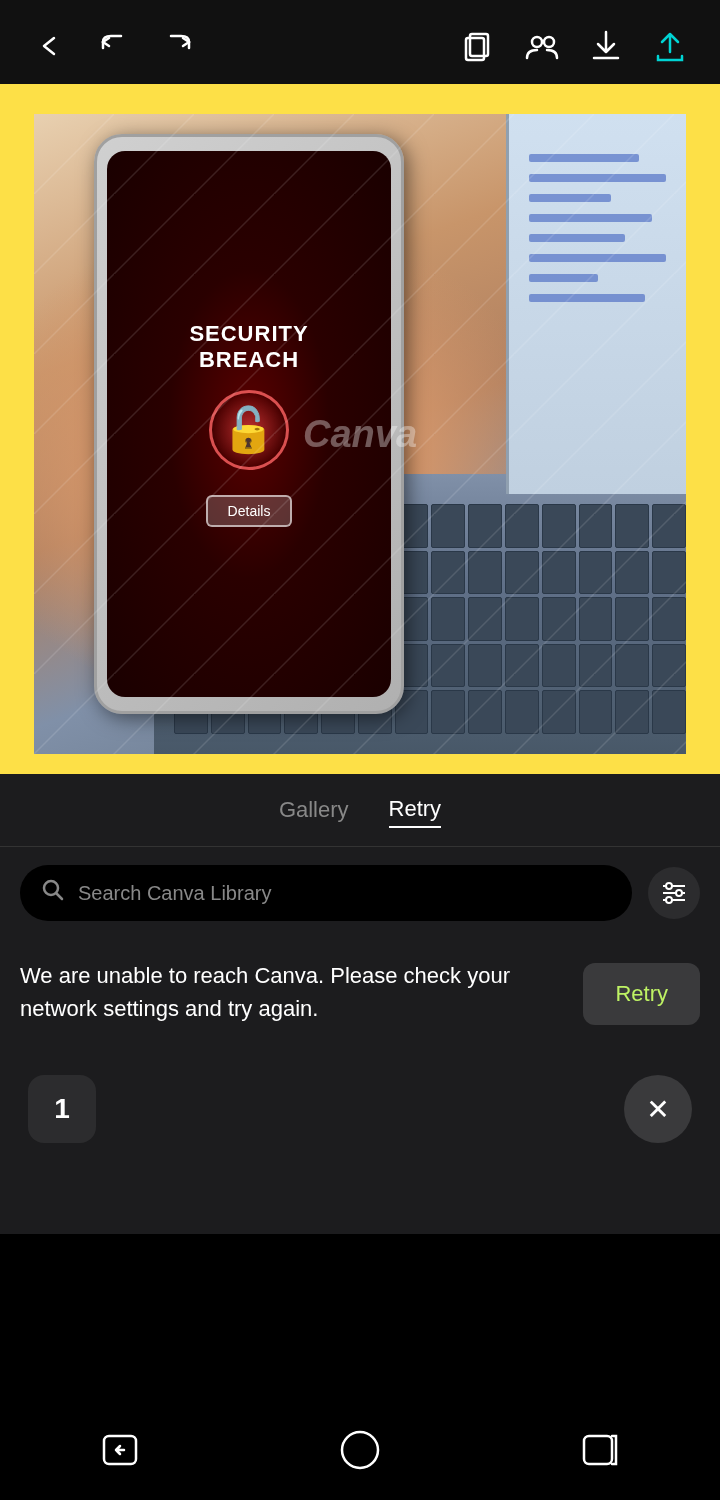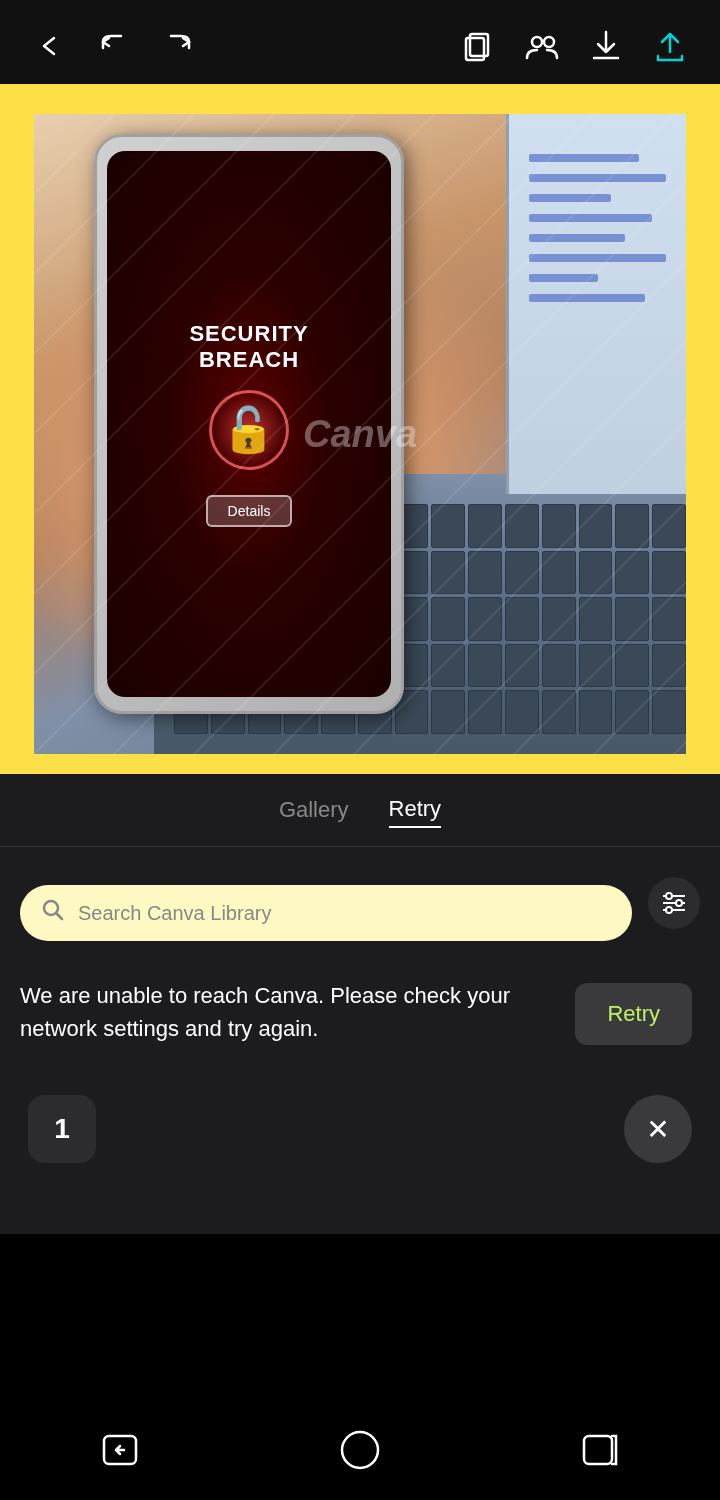--- a/index.html
+++ b/index.html
@@ -227,24 +227,23 @@
       display: flex;
       align-items: center;
       gap: 16px;
       padding: 18px 20px 18px 20px;
     }
     .search-bar {
       flex: 1;
       display: flex;
       align-items: center;
       gap: 14px;
-      background: #fef9c3;
+      background: #000000;
       border-radius: 40px;
       padding: 14px 22px;
-      margin-top: 20px;
     }
     .search-icon-wrap {
       color: #888;
       font-size: 22px;
     }
     .search-input-text {
       color: #888;
       font-size: 20px;
       flex: 1;
     }
@@ -256,21 +255,21 @@
       color: #fff;
       font-size: 22px;
       cursor: pointer;
     }
 
     
     .error-area {
       display: flex;
       align-items: flex-end;
       justify-content: space-between;
-      padding: 20px 28px 20px 20px;
+      padding: 20px 20px 20px 20px;
       gap: 16px;
     }
     .error-text {
       font-size: 22px;
       color: #fff;
       line-height: 1.5;
       flex: 1;
     }
     .retry-btn {
       background: #3a3a3c;

